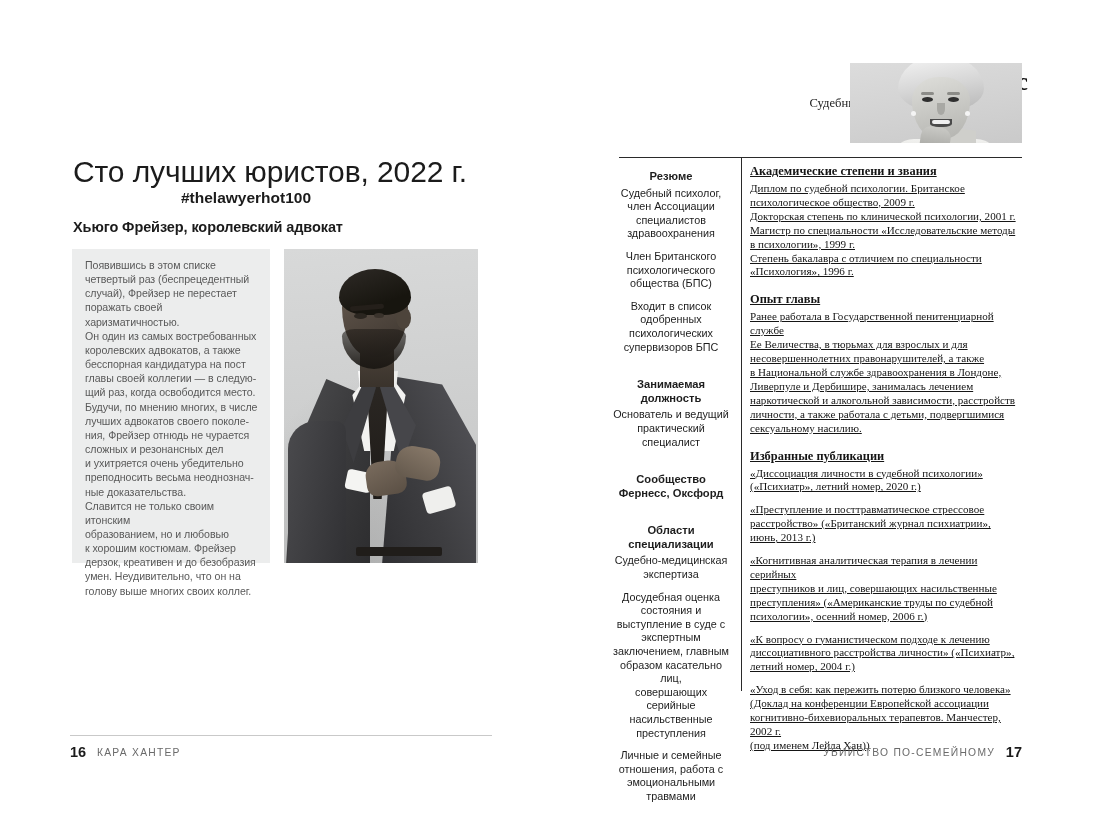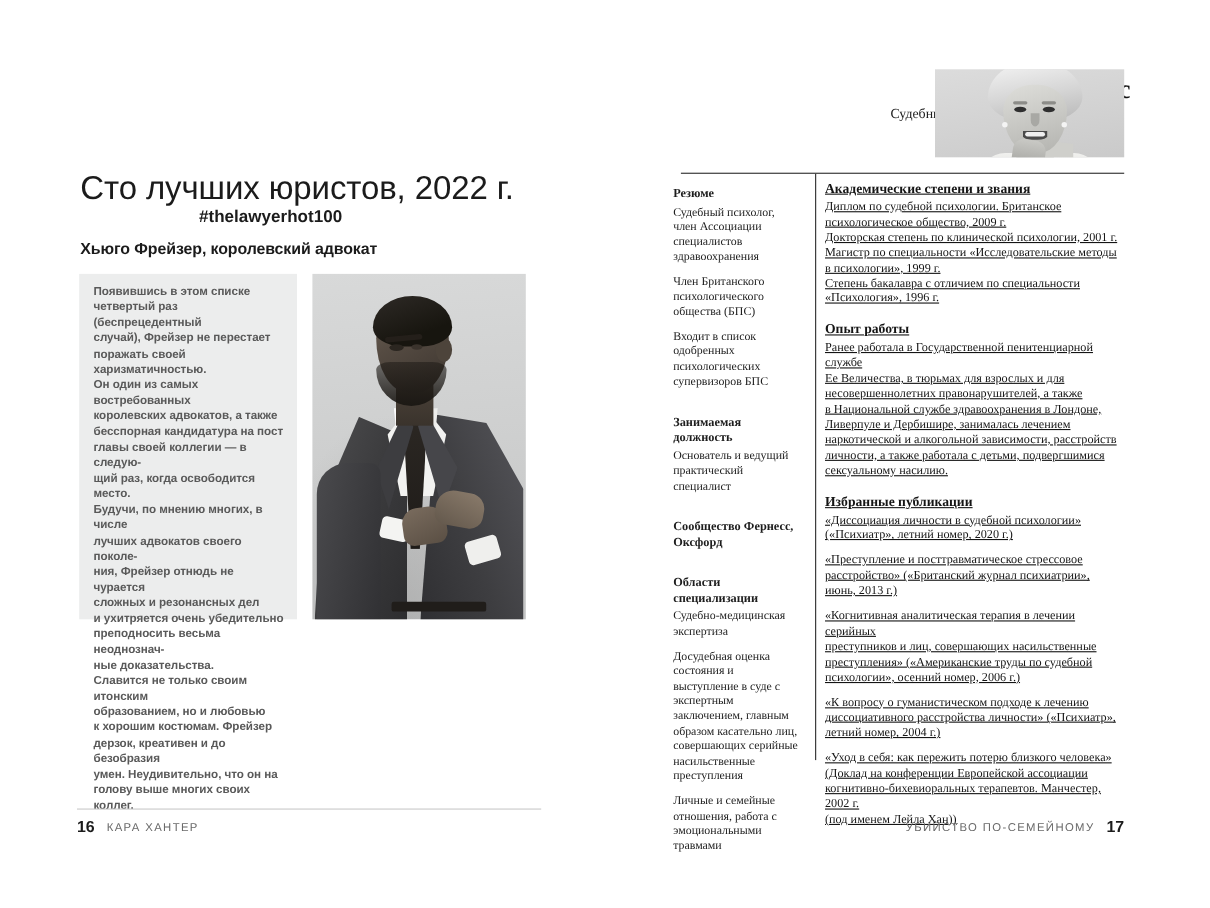--- a/index.html
+++ b/index.html
@@ -60,21 +60,20 @@
     background: #eceded;
     box-sizing: border-box;
     padding: 9px 12px 8px 13px;
   }
   .bio-text {
     font-size: 10.6px;
     line-height: 14.15px;
     color: #595959;
     white-space: pre-line;
     letter-spacing: -0.05px;
-    font-weight: bold;
   }
 
   
   .portrait {
     position: absolute;
     left: 284px; top: 249px;
     width: 194px;
     height: 314px;
     overflow: hidden;
     background: linear-gradient(175deg, #d8d9d9 0%, #cfd0d0 45%, #c3c4c4 100%);
@@ -398,22 +397,22 @@
     left: 191px; top: 158px;
     width: 1px;
     height: 533px;
     background: #2a2a2a;
   }
 
   .cv-side {
     position: absolute;
     left: 62px; top: 170px;
     width: 118px;
-    text-align: left;
-    font-family: Liberation Serif, serif;
+    text-align: center;
+    font-family: Liberation Sans, sans-serif;
     color: #1d1d1d;
   }
   .cv-side .sh {
     font-size: 11.2px;
     font-weight: bold;
     line-height: 13.6px;
     margin: 0 0 3px 0;
   }
   .cv-side .sh.gap {
     margin-top: 24px;
@@ -629,21 +628,21 @@
       </div>
     <div class="cv-main">
         <h3 class="">Академические степени и звания</h3>
         <div class="para blk">Диплом по судебной психологии. Британское
 психологическое общество, 2009 г.
 Докторская степень по клинической психологии, 2001 г.
 Магистр по специальности «Исследовательские методы
 в психологии», 1999 г.
 Степень бакалавра с отличием по специальности
 «Психология», 1996 г.</div>
-        <h3 class="gap">Опыт работы</h3>
+        <h3 class="gap">Опыт главы</h3>
         <div class="para blk">Ранее работала в Государственной пенитенциарной службе
 Ее Величества, в тюрьмах для взрослых и для
 несовершеннолетних правонарушителей, а также
 в Национальной службе здравоохранения в Лондоне,
 Ливерпуле и Дербишире, занималась лечением
 наркотической и алкогольной зависимости, расстройств
 личности, а также работала с детьми, подвергшимися
 сексуальному насилию.</div>
         <h3 class="gap">Избранные публикации</h3>
         <div class="para blk">«Диссоциация личности в судебной психологии»

